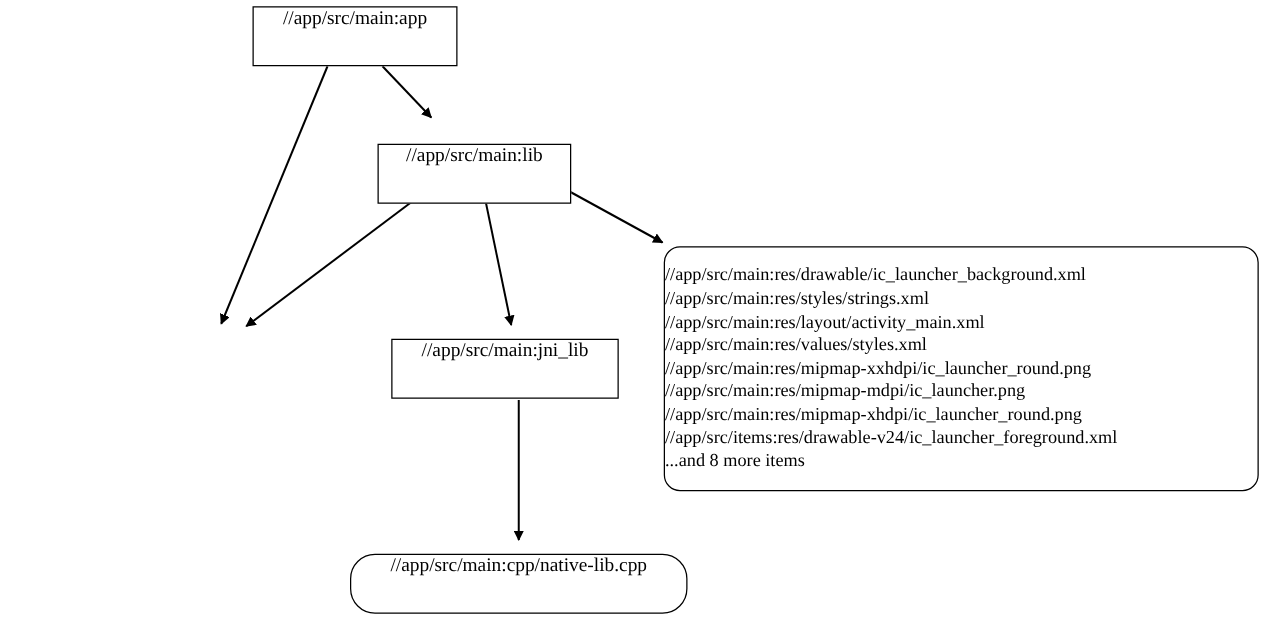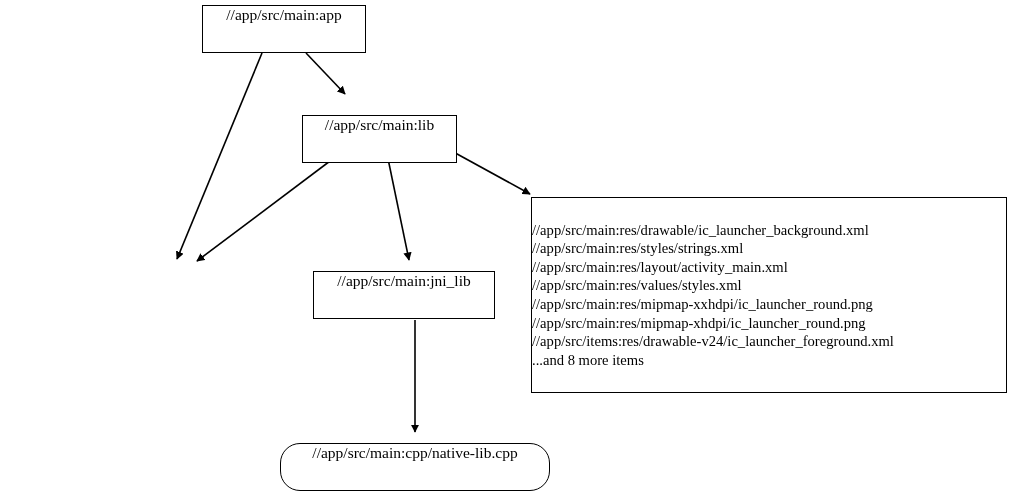--- a/index.html
+++ b/index.html
@@ -73,26 +73,27 @@
 
   <div class="node" style="left:302px; top:88px; width:155px; height:48px;margin-top:27px;">
     <span>//app/src/main:lib</span>
   </div>
 
 
   <div class="node" style="left:313px; top:271px; width:182px; height:48px;">
     <span>//app/src/main:jni_lib</span>
   </div>
 
-  <div class="node node-multiline" style="left:531px; top:197px; width:476px; height:196px; flex-direction:column; justify-content:center;">
+  <div class="node node-multiline" style="left:531px; top:197px; width:476px; height:196px; flex-direction:column; justify-content:center;border-radius:13px;">
     <span>//app/src/main:res/drawable/ic_launcher_background.xml</span>
     <span>//app/src/main:res/styles/strings.xml</span>
     <span>//app/src/main:res/layout/activity_main.xml</span>
     <span>//app/src/main:res/values/styles.xml</span>
     <span>//app/src/main:res/mipmap-xxhdpi/ic_launcher_round.png</span>
+    <span>//app/src/main:res/mipmap-mdpi/ic_launcher.png</span>
     <span>//app/src/main:res/mipmap-xhdpi/ic_launcher_round.png</span>
     <span>//app/src/items:res/drawable-v24/ic_launcher_foreground.xml</span>
     <span>...and 8 more items</span>
   </div>
 
   <div class="node" style="left:280px; top:443px; width:270px; height:48px;border-radius:20px;">
     <span>//app/src/main:cpp/native-lib.cpp</span>
   </div>
 
 </div>

